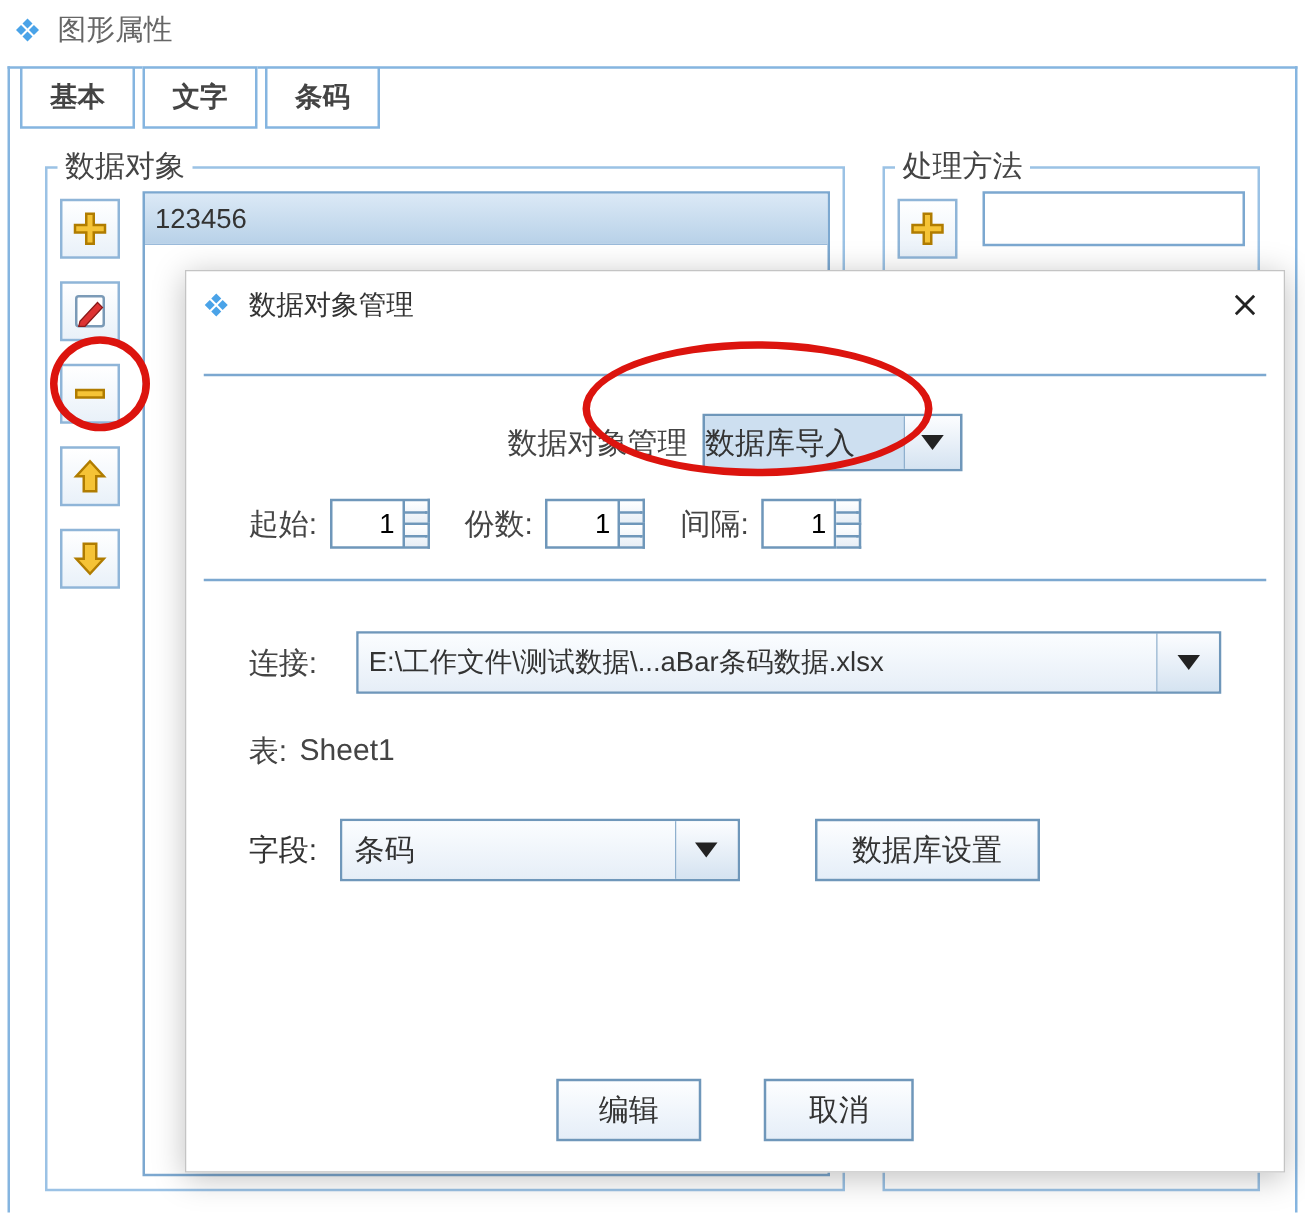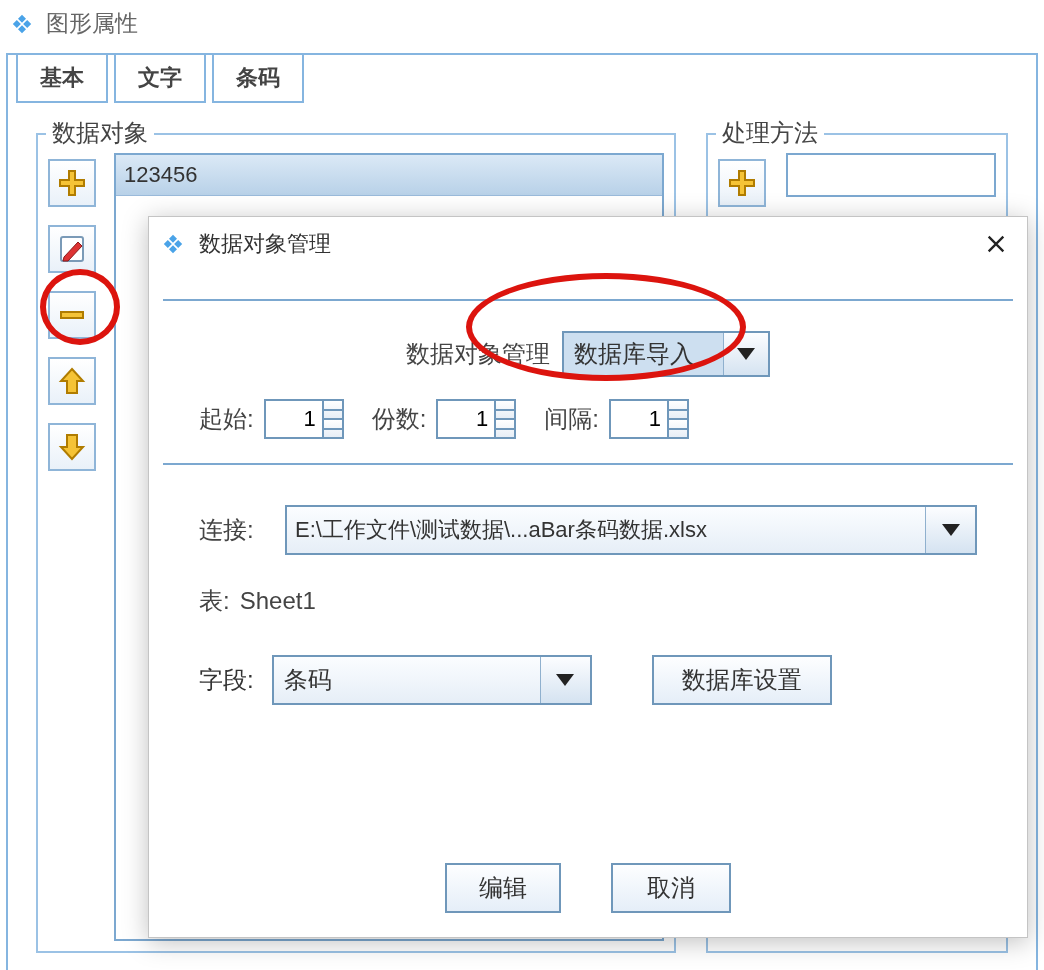--- a/index.html
+++ b/index.html
@@ -217,21 +217,21 @@
   }
   .label { color:#444; font-size: 24px; }
 
   .combo {
     display:flex; align-items:center;
     border: 2px solid #6f97ba;
     background: linear-gradient(#f4f8fc,#dfeaf5);
     height: 46px;
   }
   .combo .ctext {
-    padding: 0 10px; min-width: 160px; font-size: 24px; color:#333;
+    padding: 0 0; min-width: 160px; font-size: 24px; color:#333;
     background:#cddff0;
     height:100%; display:flex;align-items:center;
     border-right: 1px solid #8fb0ce;
   }
   .combo .cbtn {
     width: 44px; height: 100%;
     display:flex;align-items:center;justify-content:center;
     background: linear-gradient(#fcfdff,#d5e3f1);
   }
   .caret-down {

